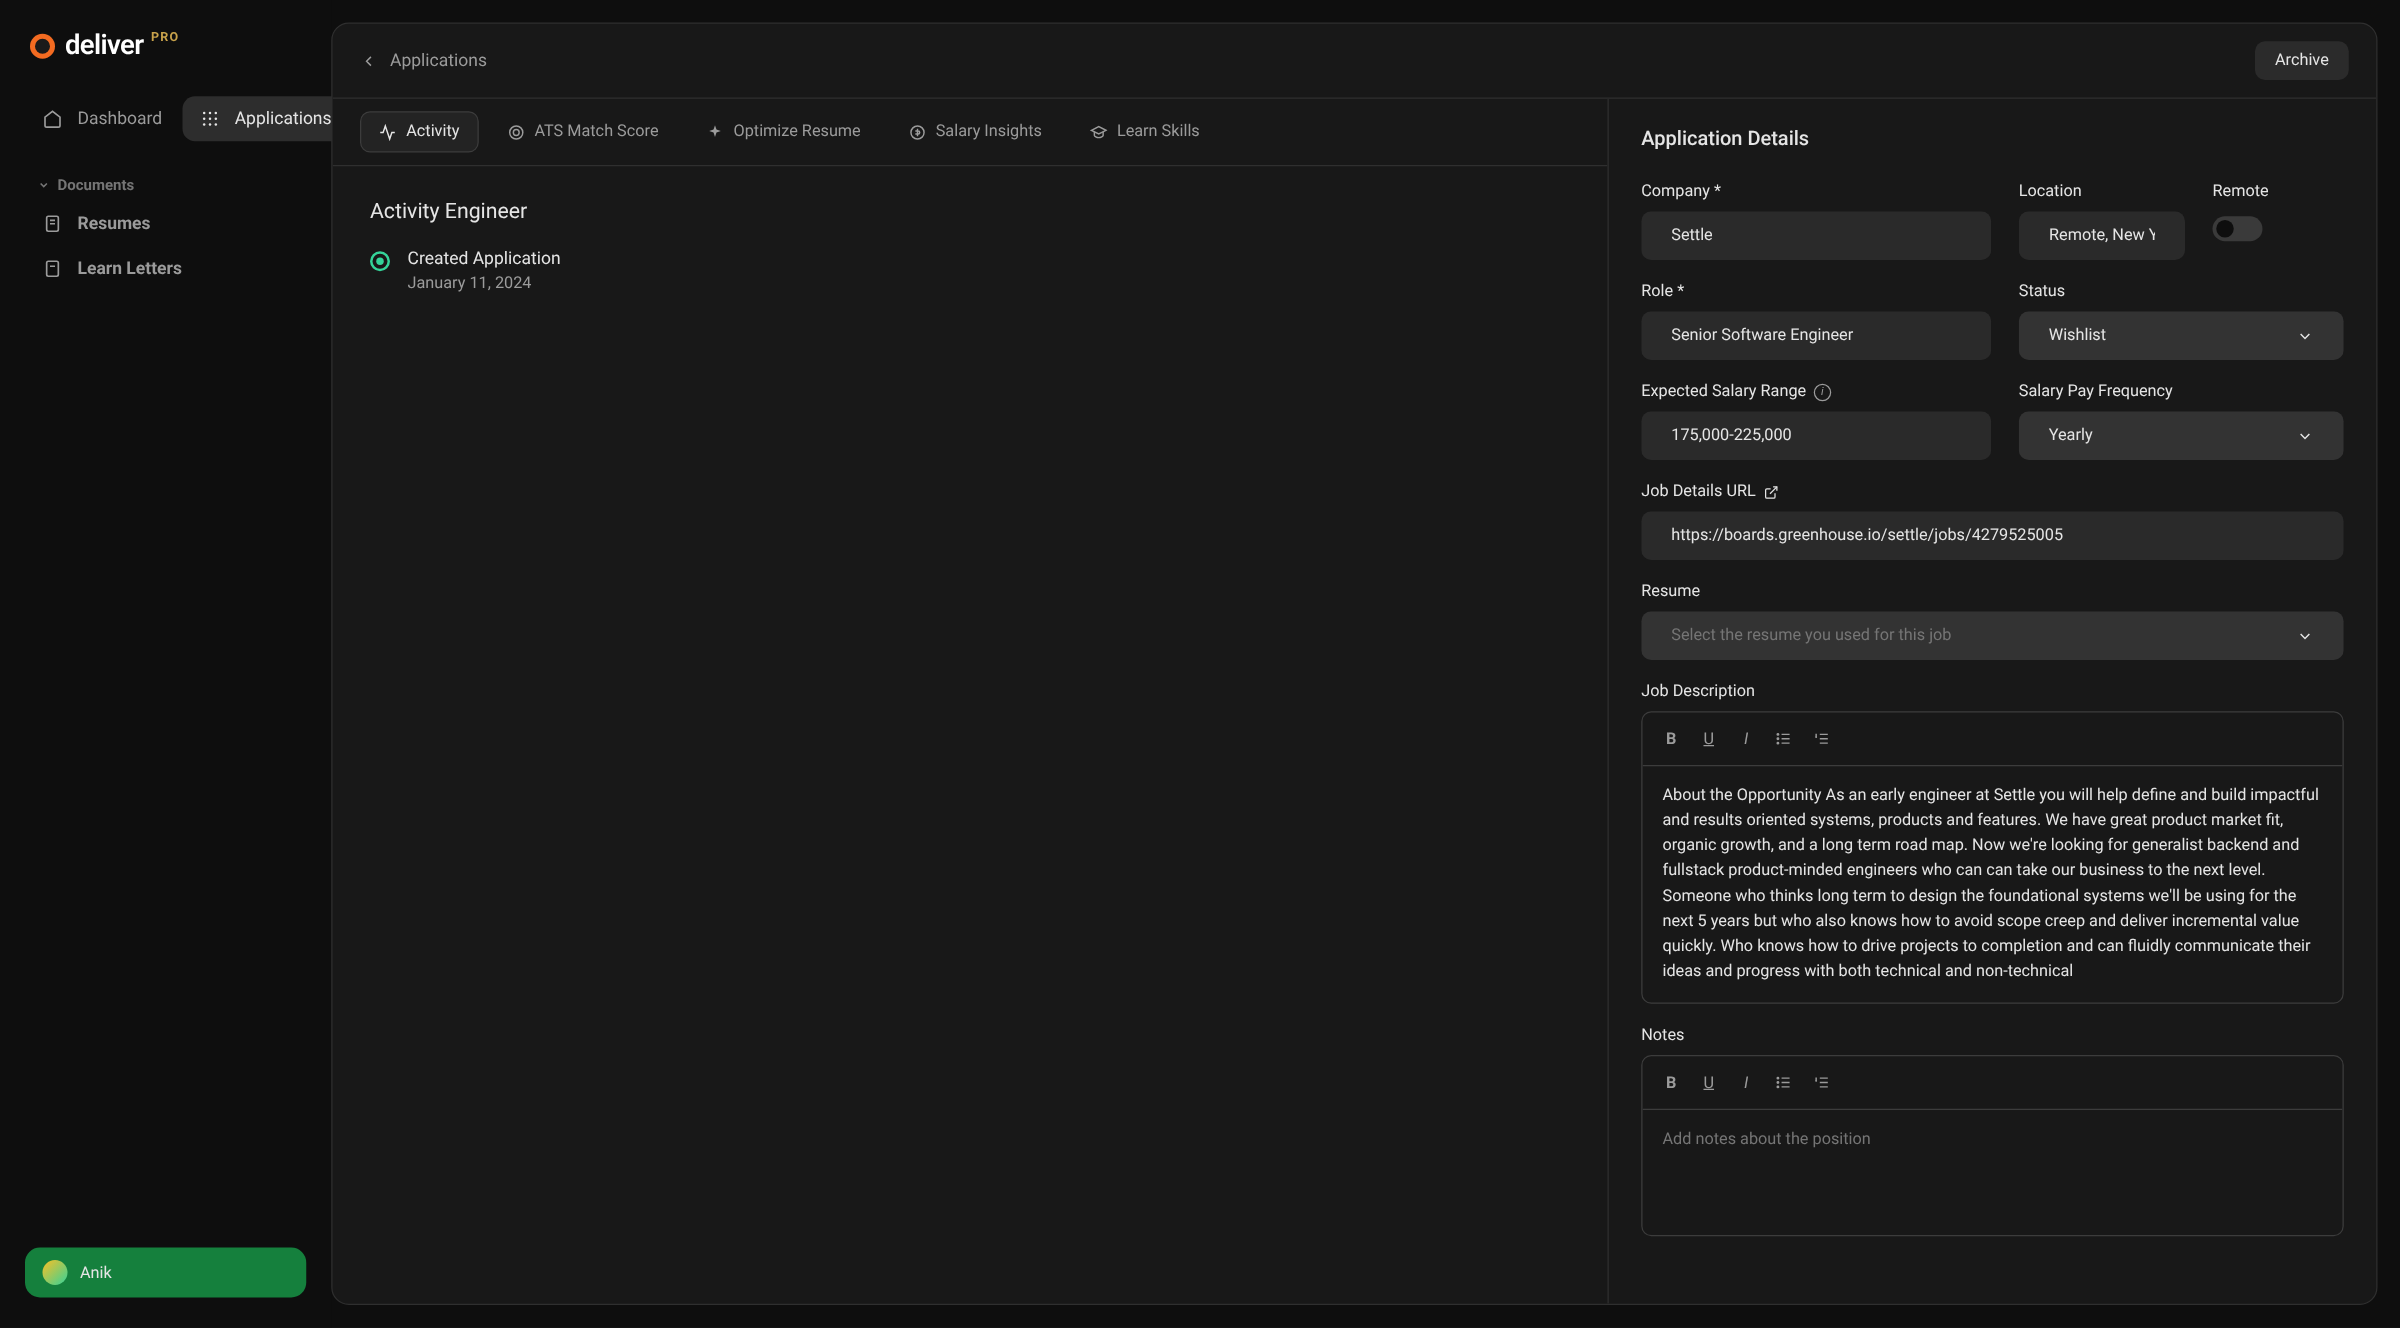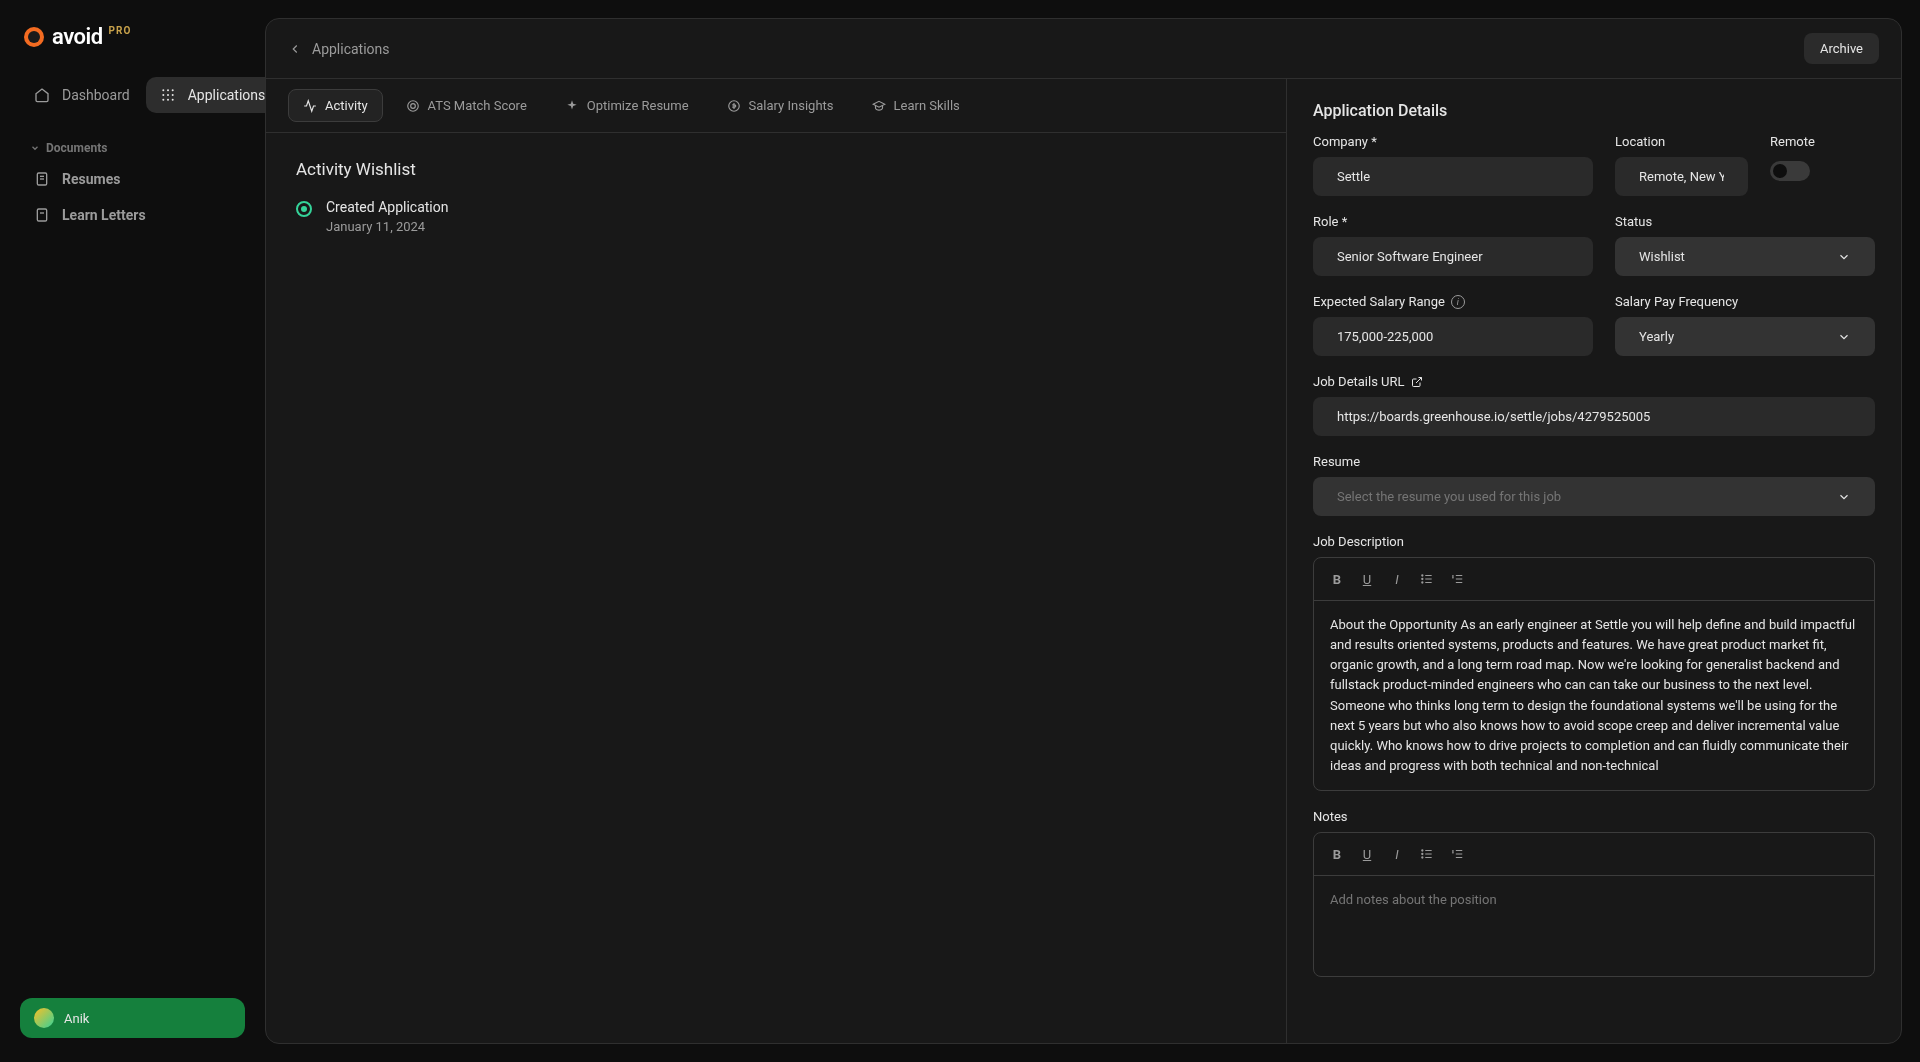--- a/index.html
+++ b/index.html
@@ -274,21 +274,21 @@
   }
   .timeline-item-date {
     font-size: 13px;
     color: var(--text-secondary);
   }
 
   
   .details-title {
     font-size: 16px;
     color: var(--text-primary);
-    margin-bottom: 14px;
+    margin-bottom: 26px;
     font-weight: 500;
   }
   .form-col {
     display: flex;
     flex-direction: column;
     gap: 18px;
   }
   .row-2 {
     display: flex;
     gap: 22px;
@@ -426,21 +426,21 @@
   }
 
   svg { display: block; }
 </style>
 </head>
 <body>
 
 <aside class="sidebar">
   <div class="logo-row">
     <span class="logo-mark"></span>
-    <span class="logo-text">avoid</span>
+    <span class="logo-text">deliver</span>
     <span class="logo-badge">PRO</span>
   </div>
 
   <nav class="nav-list">
     <div class="nav-item">
       <svg class="nav-icon" viewBox="0 0 24 24" fill="none" stroke="currentColor" stroke-width="2">
           <path d="M3 10l9-7 9 7v10a2 2 0 0 1-2 2H5a2 2 0 0 1-2-2V10z"></path>
         </svg>
       <span>Dashboard</span>
     </div>
@@ -542,21 +542,21 @@
           <div class="tab">
             <svg class="tab-icon" viewBox="0 0 24 24" fill="none" stroke="currentColor" stroke-width="2">
                 <path d="M2 9l10-5 10 5-10 5z"></path>
                 <path d="M6 11v5c0 1 3 3 6 3s6-2 6-3v-5"></path>
               </svg>
             <span>Learn Skills</span>
           </div>
         </div>
 
         <div class="activity-area">
-          <div class="activity-title">Activity Wishlist</div>
+          <div class="activity-title">Activity Engineer</div>
           <div class="timeline-item">
             <span class="timeline-marker"></span>
             <div>
               <div class="timeline-item-title">Created Application</div>
               <div class="timeline-item-date">January 11, 2024</div>
             </div>
           </div>
         </div>
       </div>
 

